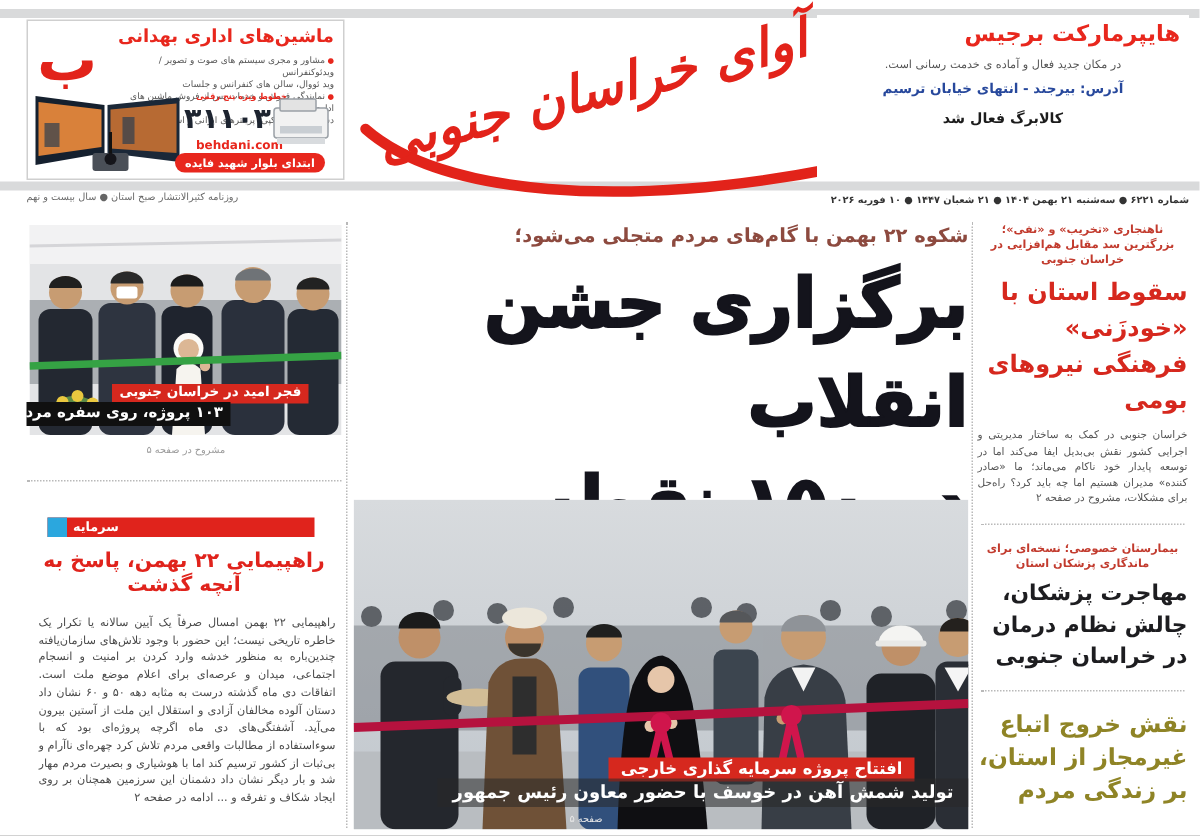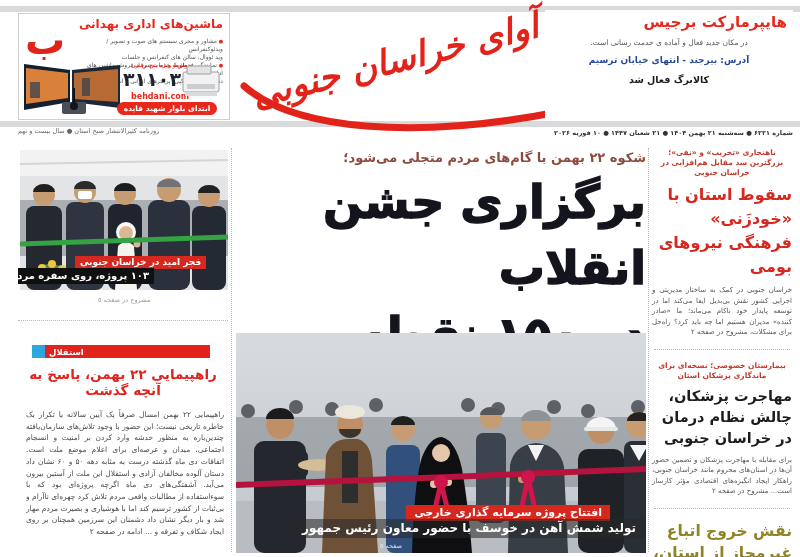--- a/index.html
+++ b/index.html
@@ -274,37 +274,36 @@
         </g>
       </svg>
       <span class="photo-tag" id="l-tag">فجر امید در خراسان جنوبی</span>
       <span id="l-title-bar">۱۰۳ پروژه، روی سفره مردم نهبندان</span>
       <span id="l-more">مشروح در صفحه ۵</span>
     </div>
     <div id="l-sep" class="hdot"></div>
 
     <div class="ed-bar">
       <span class="sq"></span>
-      <span class="lbl">استقلال</span>
+      <span class="lbl">سرمایه</span>
     </div>
     <div class="ed-title">راهپیمایی ۲۲ بهمن، پاسخ به آنچه گذشت</div>
     <div class="ed-body">راهپیمایی ۲۲ بهمن امسال صرفاً یک آیین سالانه یا تکرار یک خاطره تاریخی نیست؛ این حضور با وجود تلاش‌های سازمان‌یافته چندین‌باره به منظور خدشه وارد کردن بر امنیت و انسجام اجتماعی، میدان و عرصه‌ای برای اعلام موضع ملت است. اتفاقات دی ماه گذشته درست به مثابه دهه ۵۰ و ۶۰ نشان داد دستان آلوده مخالفان آزادی و استقلال این ملت از آستین بیرون می‌آید. آشفتگی‌های دی ماه اگرچه پروژه‌ای بود که با سوءاستفاده از مطالبات واقعی مردم تلاش کرد چهره‌ای ناآرام و بی‌ثبات از کشور ترسیم کند اما با هوشیاری و بصیرت مردم مهار شد و بار دیگر نشان داد دشمنان این سرزمین همچنان بر روی ایجاد شکاف و تفرقه و ... ادامه در صفحه ۲</div>
   </div>
 
   <div id="right-col" class="abs">
     <div>
       <div class="r-kicker">ناهنجاری «تخریب» و «نفی»؛ بزرگترین سد مقابل هم‌افزایی در خراسان جنوبی</div>
       <div class="r-title red">سقوط استان با «خودزَنی» فرهنگی نیروهای بومی</div>
       <div class="r-body">خراسان جنوبی در کمک به ساختار مدیریتی و اجرایی کشور نقش بی‌بدیل ایفا می‌کند اما در توسعه پایدار خود ناکام می‌ماند؛ ما «صادر کننده» مدیران هستیم اما چه باید کرد؟ راه‌حل برای مشکلات، مشروح در صفحه ۲</div>
     </div>
     <div class="hdot r-sep"></div>
     <div>
       <div class="r-kicker">بیمارستان خصوصی؛ نسخه‌ای برای ماندگاری پزشکان استان</div>
       <div class="r-title dark">مهاجرت پزشکان، چالش نظام درمان در خراسان جنوبی</div>
-      <div class="r-body">برای مقابله با مهاجرت پزشکان و تضمین حضور آن‌ها در استان‌های محروم مانند خراسان جنوبی، راهکار ایجاد انگیزه‌های اقتصادی مؤثر کارساز است... مشروح در صفحه ۲</div>
     </div>
     <div class="hdot r-sep"></div>
     <div>
       <div class="r-title olive" style="margin-top:0">نقش خروج اتباع غیرمجاز از استان، بر زندگی مردم</div>
 
     </div>
   </div>
 
 </div>
 

